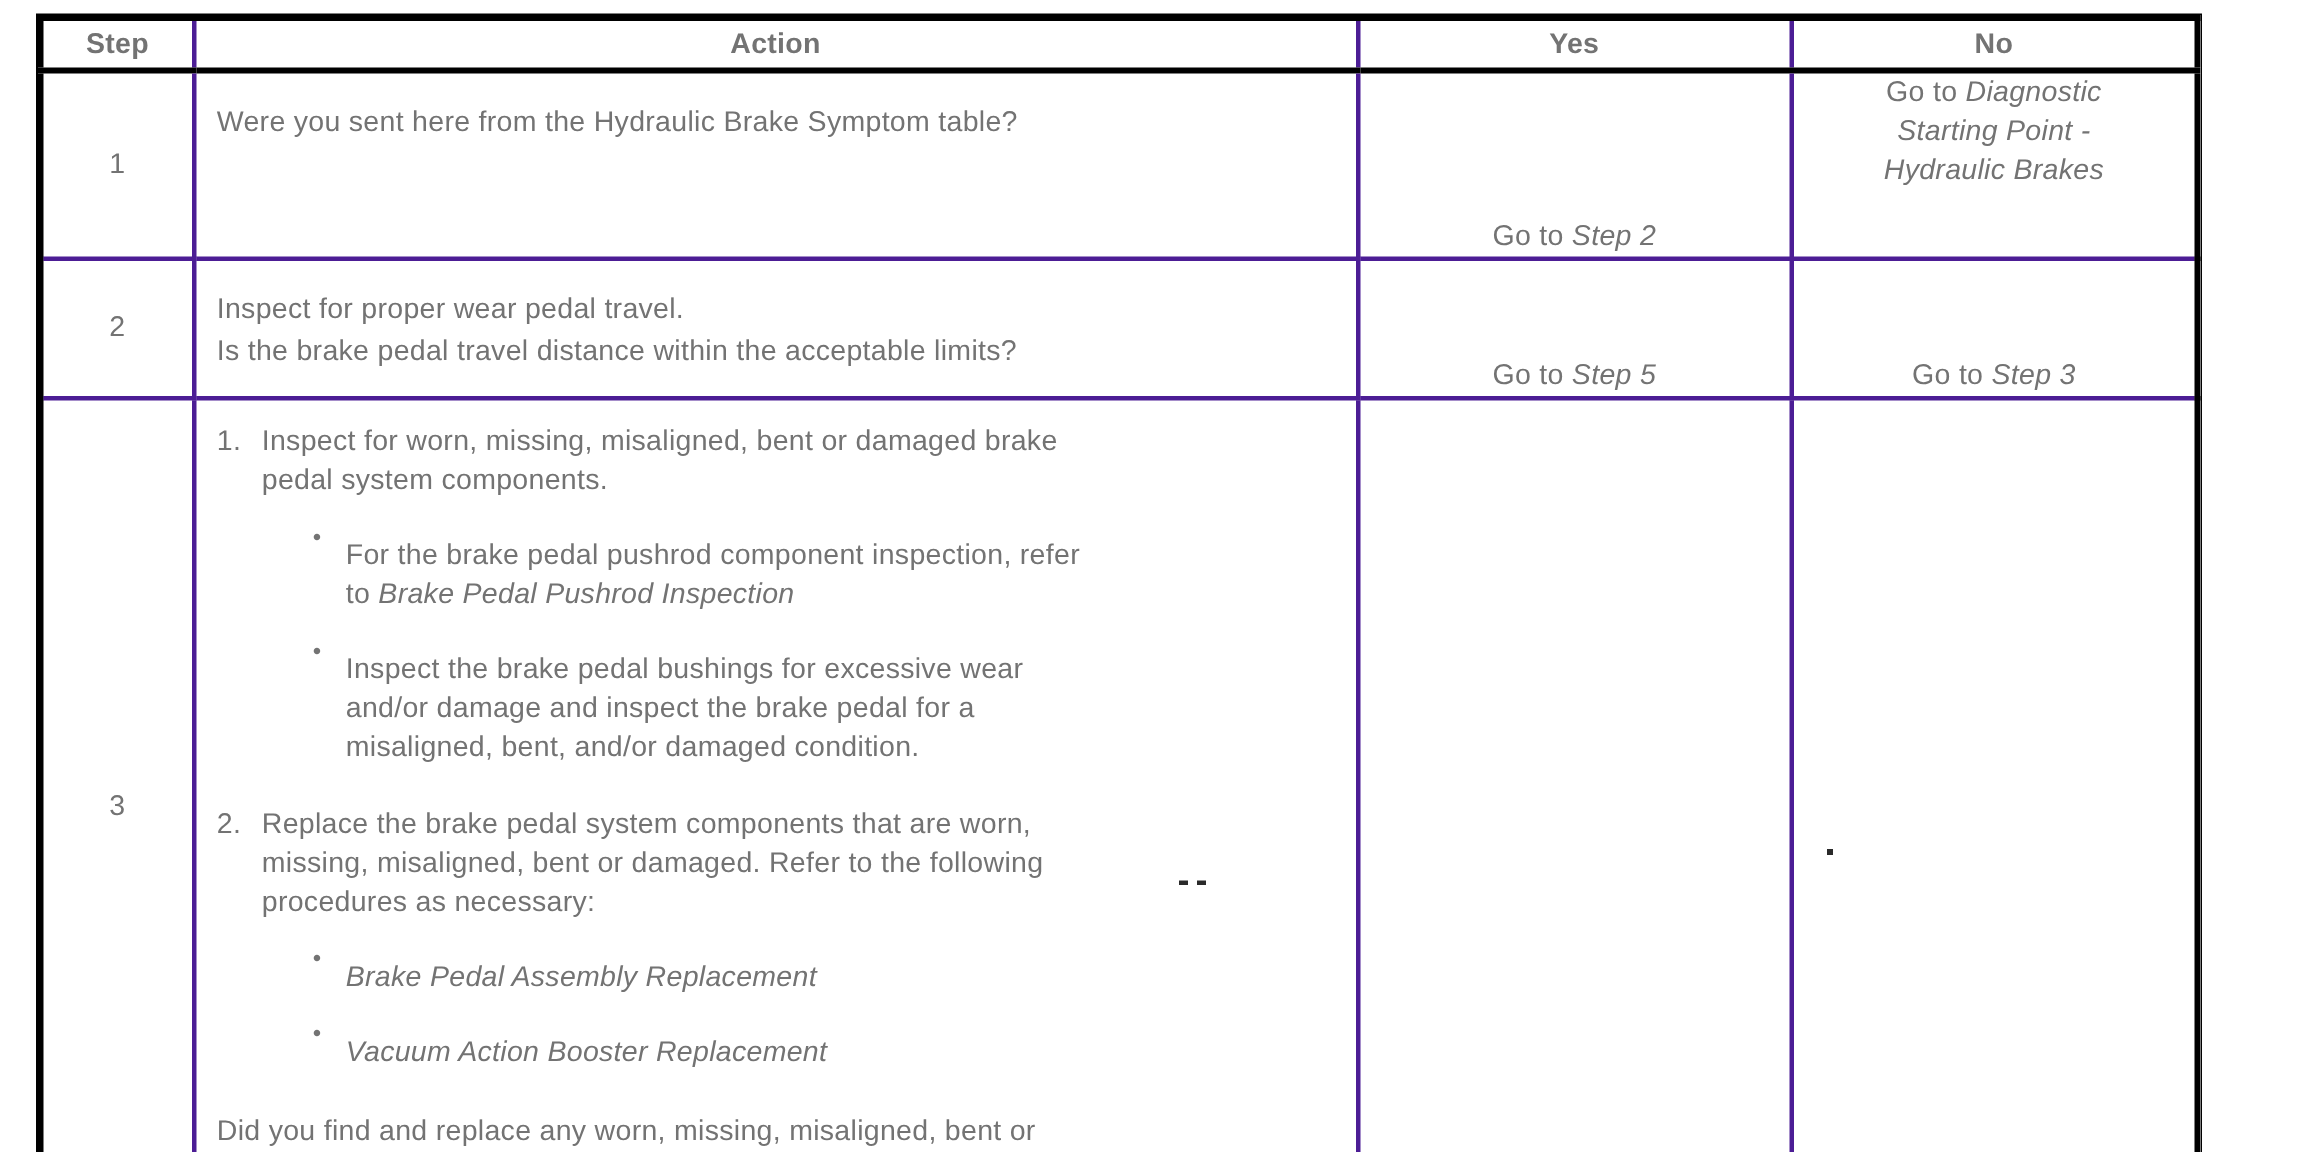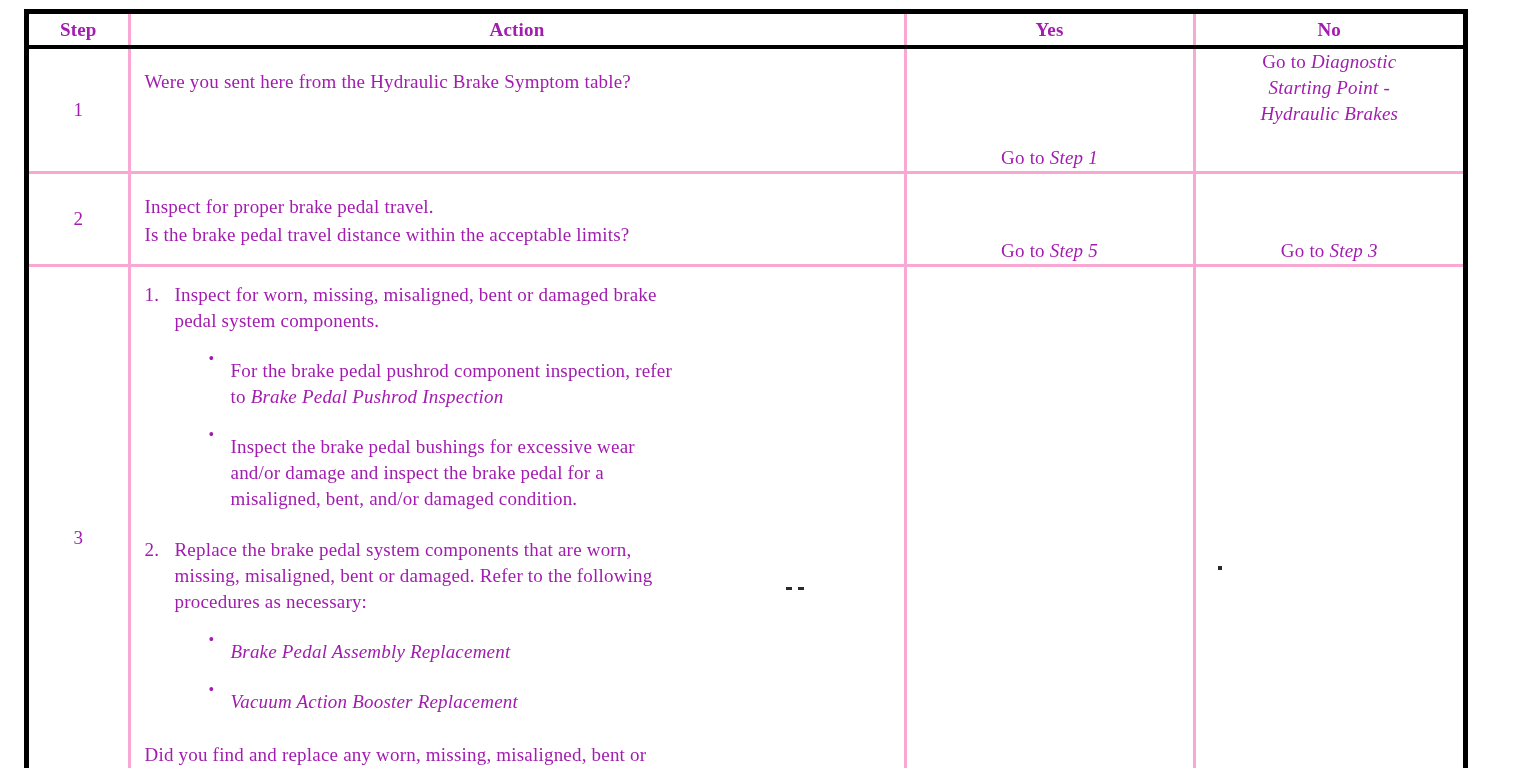--- a/index.html
+++ b/index.html
@@ -19,27 +19,26 @@
   table.diag {
     position: absolute;
     left: 25px;
     top: 10px;
     width: 1438px;
     height: 721px;
     border-collapse: collapse;
     table-layout: fixed;
   }
   table.diag th, table.diag td {
-    border: 3px solid #f9a8d4;
+    border: 3px solid #4c1d95;
     padding: 0;
     font-size: 19px;
     line-height: 26px;
     letter-spacing: 0.2px;
-    color: #a21caf;
-    font-family: Liberation Serif, serif;
+    color: #737373;
   }
   
   table.diag { border: 4px solid #000; box-shadow: 0 0 0 1px #000; }
   table.diag thead th { border-bottom: 4px solid #000; }
 
   thead tr { height: 35px; }
   tr.r1 { height: 125px; }
   tr.r2 { height: 93px; }
 
   th.hdr {
@@ -118,33 +117,33 @@
       </tr>
     </thead>
     <tbody>
 
       <tr class="r1">
         <td class="step">1</td>
         <td class="action">
           <div class="pad pre">Were you sent here from the Hydraulic Brake Symptom table?</div>
         </td>
         <td class="goto">
-          <span>Go to </span><span class="it">Step 1</span>
+          <span>Go to </span><span class="it">Step 2</span>
         </td>
         <td class="goto-top">
           <span class="pre"><span>Go to </span><span class="it">Diagnostic
 Starting Point -
 Hydraulic Brakes</span></span>
         </td>
       </tr>
 
       <tr class="r2">
         <td class="step">2</td>
         <td class="action">
-          <div class="pad pre">Inspect for proper brake pedal travel.</div>
+          <div class="pad pre">Inspect for proper wear pedal travel.</div>
           <div class="bottom-q">Is the brake pedal travel distance within the acceptable limits?</div>
         </td>
         <td class="goto">
           <span>Go to </span><span class="it">Step 5</span>
         </td>
         <td class="goto">
           <span>Go to </span><span class="it">Step 3</span>
         </td>
       </tr>
 

